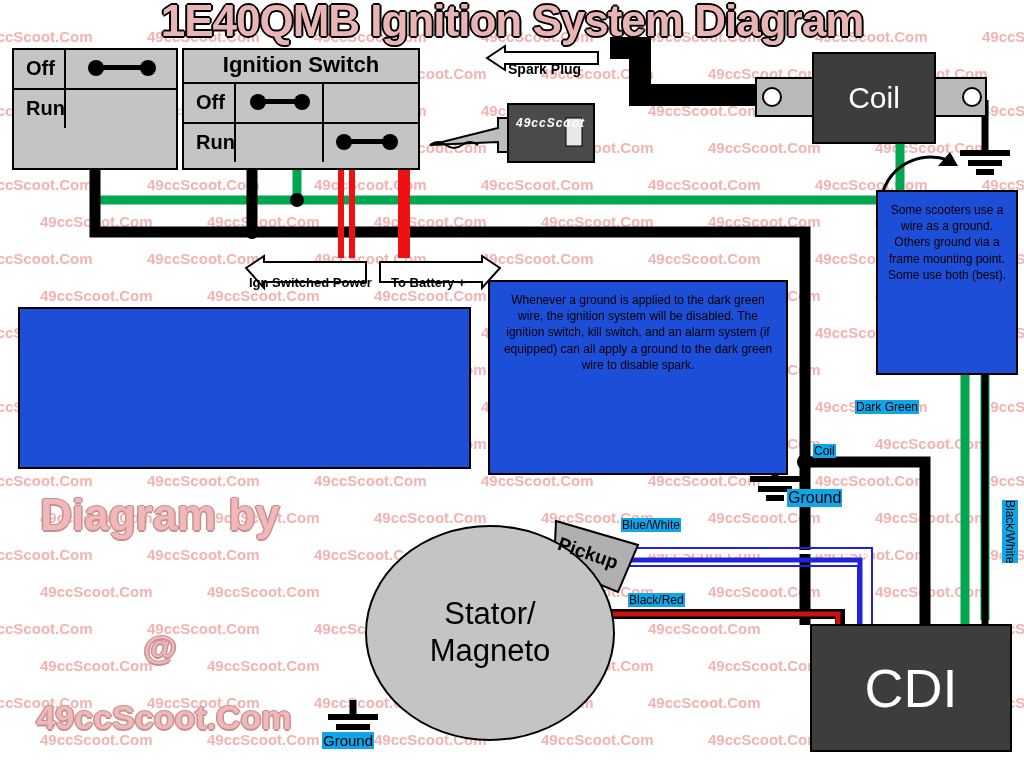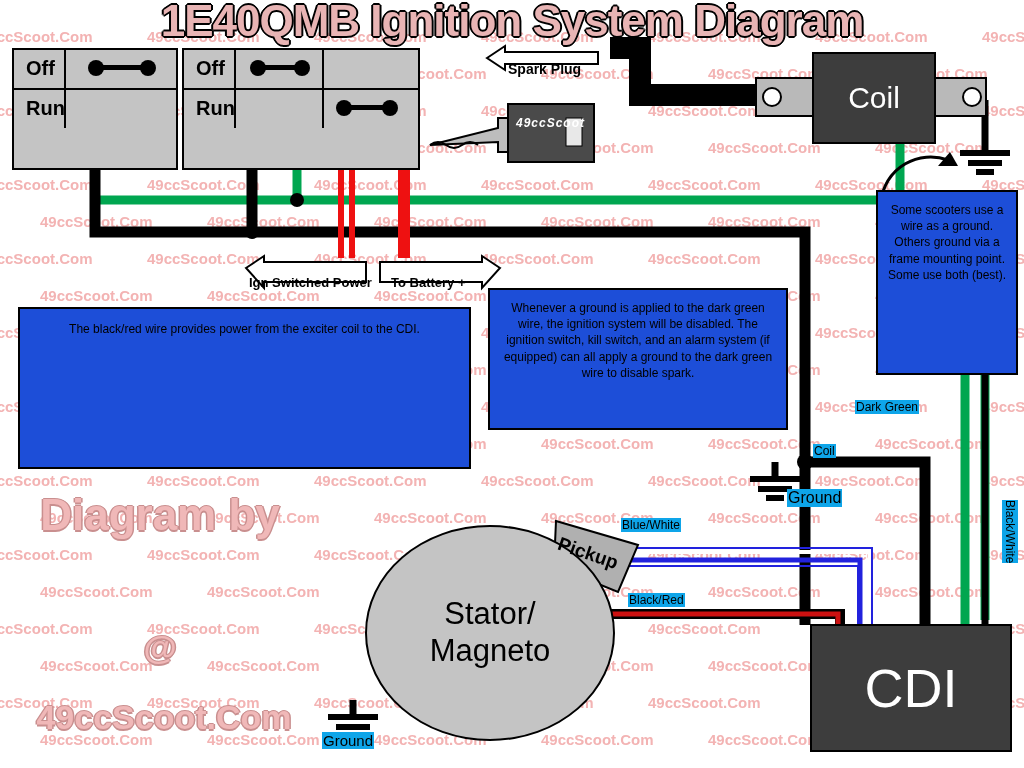--- a/index.html
+++ b/index.html
@@ -280,20 +280,21 @@
     </div>
     <div class="swrow last">
       <div class="swcell" style="width:52px;">
         <div class="swlabel">Run</div>
       </div>
       <div class="swcell last" style="flex:1;"></div>
     </div>
   </div>
 
   <div class="sw" style="left:182px;top:48px;width:238px;height:122px;">
+    <div class="hdr">Ignition Switch</div>
     <div class="swrow">
       <div class="swcell" style="width:52px;">
         <div class="swlabel">Off</div>
       </div>
       <div class="swcell" style="width:88px;position:relative;">
         <div class="dot" style="left:14px;top:10px;"></div>
         <div class="dot" style="left:58px;top:10px;"></div>
         <div class="bar" style="left:22px;top:15px;width:44px;"></div>
       </div>
       <div class="swcell last" style="flex:1;"></div>
@@ -330,25 +331,24 @@
   </div>
 
   <div style="position:absolute;left:562px;top:533px;z-index:6;font-size:19px;font-weight:bold;color:#000;
               transform:rotate(19deg);transform-origin:left top;">Pickup</div>
 
   <div class="arrowlbl" style="left:508px;top:49px;font-size:14px;">Spark Plug</div>
   <div class="arrowlbl" style="left:249px;top:263px;font-size:13px;">Ign Switched Power</div>
   <div class="arrowlbl" style="left:391px;top:263px;font-size:13px;">To Battery +</div>
 
   <div class="tbox" style="left:18px;top:307px;width:453px;height:162px;padding:12px 10px;">
-    <div>The black/red wire provides power from the exciter coil to the CDI.</div>
     <div style="height:16px;"></div>
   </div>
 
-  <div class="tbox" style="left:488px;top:288px;width:300px;height:142px;padding:10px 8px;">Whenever a ground is applied to the dark green wire, the ignition system will be disabled. The ignition switch, kill switch, and an alarm system (if equipped) can all apply a ground to the dark green wire to disable spark.</div>
+  <div class="tbox" style="left:488px;top:280px;width:300px;height:195px;padding:10px 8px;">Whenever a ground is applied to the dark green wire, the ignition system will be disabled. The ignition switch, kill switch, and an alarm system (if equipped) can all apply a ground to the dark green wire to disable spark.</div>
 
   <div class="tbox" style="left:876px;top:190px;width:142px;height:185px;padding:10px 6px;">Some scooters use a wire as a ground. Others ground via a frame mounting point. Some use both (best).</div>
 
   <div class="wirelbl" style="left:855px;top:400px;">Dark Green</div>
   <div class="wirelbl" style="left:813px;top:444px;">Coil</div>
   <div class="wirelbl" style="left:787px;top:489px;font-size:16px;">Ground</div>
   <div class="wirelbl" style="left:322px;top:732px;font-size:15px;">Ground</div>
   <div class="wirelbl" style="left:621px;top:518px;">Blue/White</div>
   <div class="wirelbl" style="left:628px;top:593px;">Black/Red</div>
   <div class="wirelbl" style="left:1002px;top:500px;writing-mode:vertical-rl;">Black/White</div>

